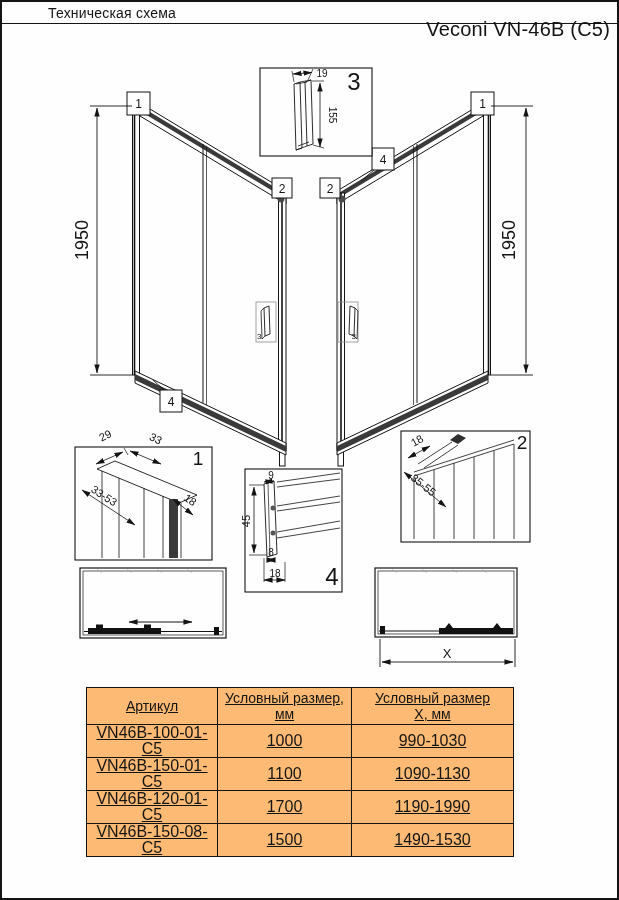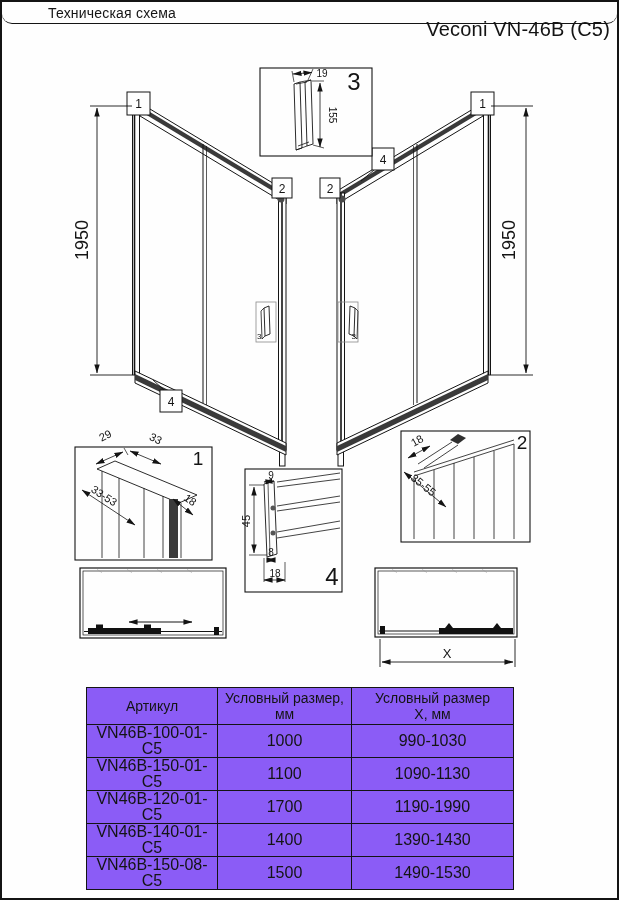--- a/index.html
+++ b/index.html
@@ -11,21 +11,20 @@
     border:2px solid #141414;
     box-sizing:border-box;
     font-family:"Liberation Sans", sans-serif;
     color:#141414;
     overflow:hidden;
   }
   .header{
     position:absolute;left:0;top:0;width:100%;height:22px;
     border-bottom:1.5px solid #141414;
     box-sizing:border-box;
-    border-radius:10px;
   }
   .title-left{
     position:absolute;left:46px;top:3px;
     font-size:14px;letter-spacing:.2px;
   }
   .title-right{
     position:absolute;right:7px;top:16px;
     font-size:20px;letter-spacing:.2px;
   }
   svg.drawing{position:absolute;left:0;top:0;}
@@ -36,21 +35,22 @@
     border-collapse:collapse;
     table-layout:fixed;
     font-size:14px;
   }
   table.size-table th, table.size-table td{
     border:1.6px solid #141414;
     font-weight:normal;
     padding:0;
     text-align:center;
     line-height:16px;
-    background:#8b5cf6;
+    background:#fdba74;
+    text-decoration:underline;
   }
   table.size-table th{height:36px;}
   table.size-table td{height:19px;font-size:16px;}
   td.art{text-align:left;padding-left:8px;}
   .c1{width:131px}.c2{width:134px}.c3{width:162px}
 </style>
 </head>
 <body>
 
 <div class="page">
@@ -335,25 +335,20 @@
         <td class="art">VN46B-150-01-C5</td>
         <td>1100</td>
         <td>1090-1130</td>
       </tr>
       <tr>
         <td class="art">VN46B-120-01-C5</td>
         <td>1700</td>
         <td>1190-1990</td>
       </tr>
       <tr>
-        <td class="art">VN46B-140-01-C5</td>
-        <td>1400</td>
-        <td>1390-1430</td>
-      </tr>
-      <tr>
         <td class="art">VN46B-150-08-C5</td>
         <td>1500</td>
         <td>1490-1530</td>
       </tr>
     </tbody>
   </table>
 
 </div>
 
 </body></html>

